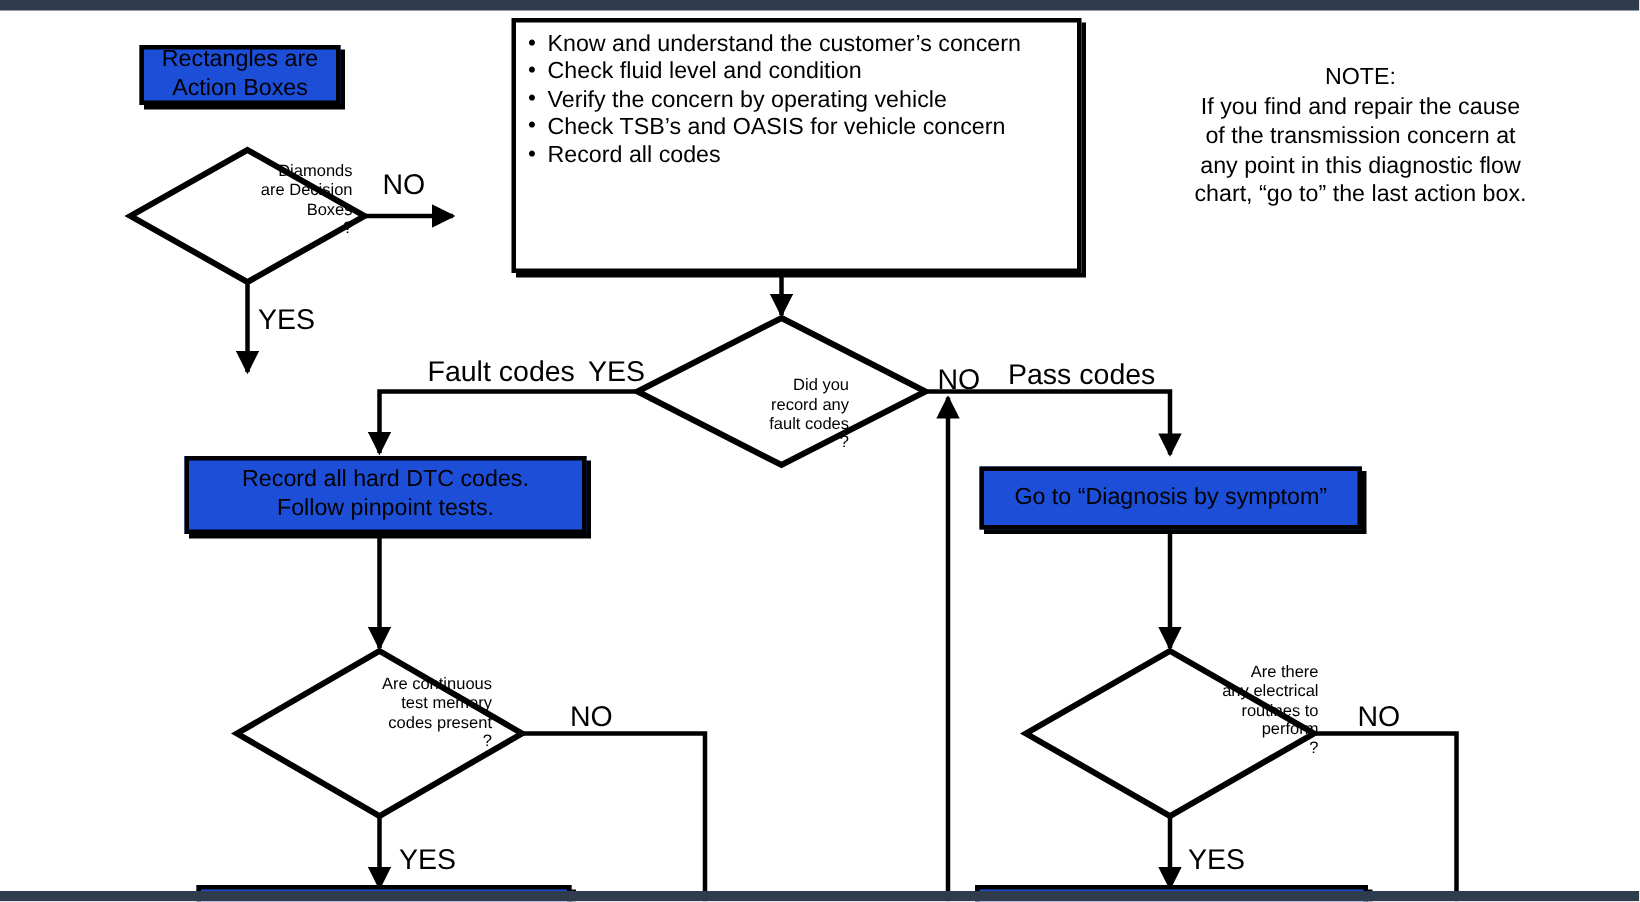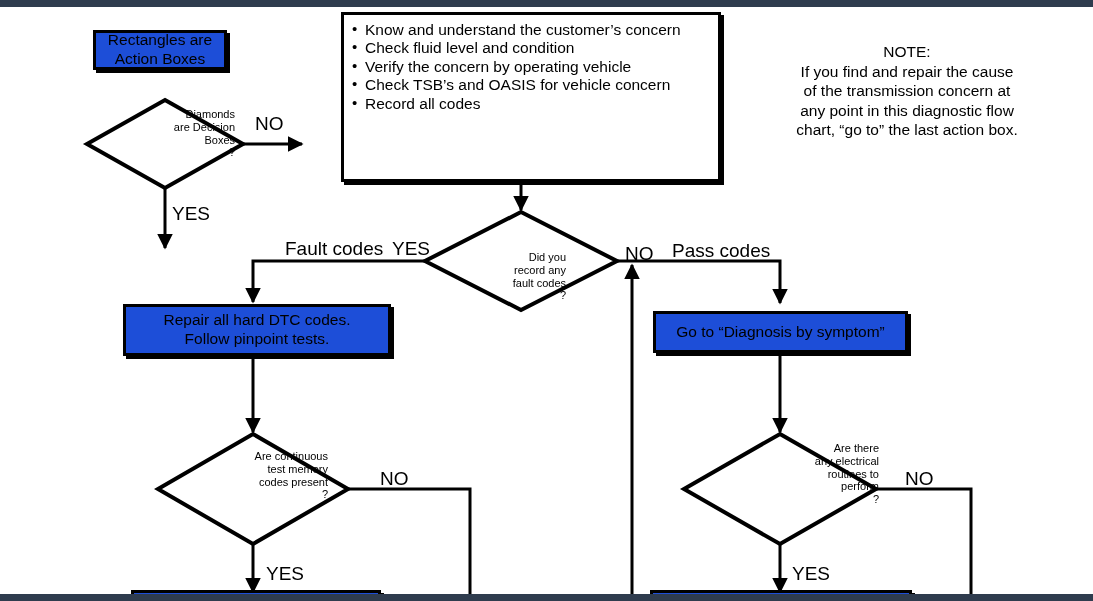--- a/index.html
+++ b/index.html
@@ -203,21 +203,21 @@
 record any
 fault codes
 ?</div>
 
   <div class="edge-label" style="left:285px; top:238px;">Fault codes</div>
   <div class="edge-label" style="left:392px; top:238px;">YES</div>
   <div class="edge-label" style="left:625px; top:243px;">NO</div>
   <div class="edge-label" style="left:672px; top:240px;">Pass codes</div>
 
   <div class="node rect shadow" style="left:123px; top:304px; width:268px; height:52px;">
-    <span class="box-text">Repair all hard DTC codes.
+    <span class="box-text">Record all hard DTC codes.
 Follow pinpoint tests.</span>
   </div>
 
   <div class="node rect shadow" style="left:653px; top:311px; width:255px; height:42px;">
     <span class="box-text">Go to “Diagnosis by symptom”</span>
   </div>
 
   <div class="diamond-label" style="left:178px; top:450px; width:150px;">Are continuous
 test memory
 codes present

